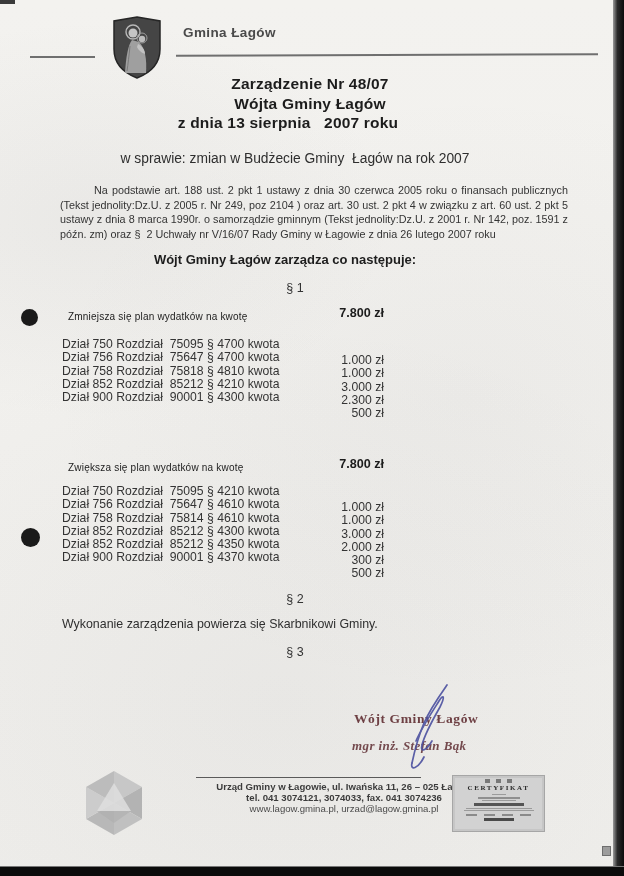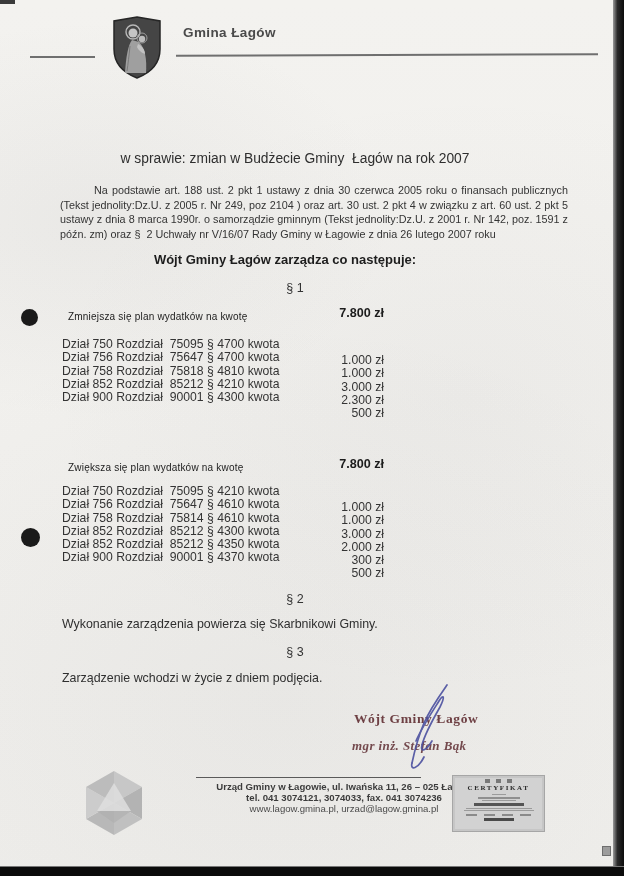--- a/index.html
+++ b/index.html
@@ -91,20 +91,25 @@
     <circle cx="30" cy="22" r="5" fill="none" stroke="#9e9e9e" stroke-width="1"></circle>
     <circle cx="30" cy="23" r="3.2" fill="#bdbdbd"></circle>
     <path d="M13,57 C14,41 16,29 20,24 L27,26 C33,32 35,43 34,57 Z" fill="#a8a8a8" opacity="0.9"></path>
     <path d="M26,28 C30,30 33,34 33,38 C30,37 26,34 25,31 Z" fill="#c2c2c2"></path>
     <path d="M18,30 C17,40 16,48 15,55" stroke="#7a7a7a" stroke-width="1" fill="none"></path>
   </svg>
   <div class="abs org-name">Gmina Łagów</div>
   <div class="abs rule rule-left"></div>
   <div class="abs rule rule-main"></div>
 
+  <div class="abs title-block">
+    <div class="pre">Zarządzenie Nr 48/07</div>
+    <div class="pre">Wójta Gminy Łagów</div>
+    <div class="pre title-l3">z dnia 13 sierpnia   2007 roku</div>
+  </div>
 
   <div class="abs subject pre">w sprawie: zmian w Budżecie Gminy  Łagów na rok 2007</div>
 
   <div class="abs legal pre">Na podstawie art. 188 ust. 2 pkt 1 ustawy z dnia 30 czerwca 2005 roku o finansach publicznych (Tekst jednolity:Dz.U. z 2005 r. Nr 249, poz 2104 ) oraz art. 30 ust. 2 pkt 4 w związku z art. 60 ust. 2 pkt 5 ustawy z dnia 8 marca 1990r. o samorządzie gminnym (Tekst jednolity:Dz.U. z 2001 r. Nr 142, poz. 1591 z późn. zm) oraz §  2 Uchwały nr V/16/07 Rady Gminy w Łagowie z dnia 26 lutego 2007 roku</div>
 
   <div class="abs intro">Wójt Gminy Łagów zarządza co następuje:</div>
 
   <div class="abs smark s1-mark">§ 1</div>
 
   <div class="abs bhead dec-head">
@@ -161,21 +166,20 @@
       </div>
     <div class="brow">
         <span class="rl pre">Dział 900 Rozdział  90001 § 4370 kwota</span>
         <span class="ra">500 zł</span>
       </div>
   </div>
 
   <div class="abs smark s2-mark">§ 2</div>
   <div class="abs s2-text">Wykonanie zarządzenia powierza się Skarbnikowi Gminy.</div>
   <div class="abs smark s3-mark">§ 3</div>
-  <div class="abs s3-text">Zarządzenie wchodzi w życie z dniem podjęcia.</div>
 
   <div class="abs stamp-title">Wójt Gminy Łagów</div>
   <div class="abs stamp-name">mgr inż. Stefan Bąk</div>
   <svg class="abs sig-svg" width="70" height="95" viewBox="0 0 70 95">
     <g fill="none" stroke="#4c51a0" stroke-width="1.7" stroke-linecap="round" opacity="0.9">
       <path d="M55,6 C48,16 38,30 32,44 C27,56 23,70 20,84"></path>
       <path d="M24,62 C30,48 42,30 47,22 C52,14 53,18 48,28 C40,42 32,58 30,66 C28,74 34,72 40,62"></path>
       <path d="M20,84 C18,92 26,90 32,78"></path>
     </g>
   </svg>

